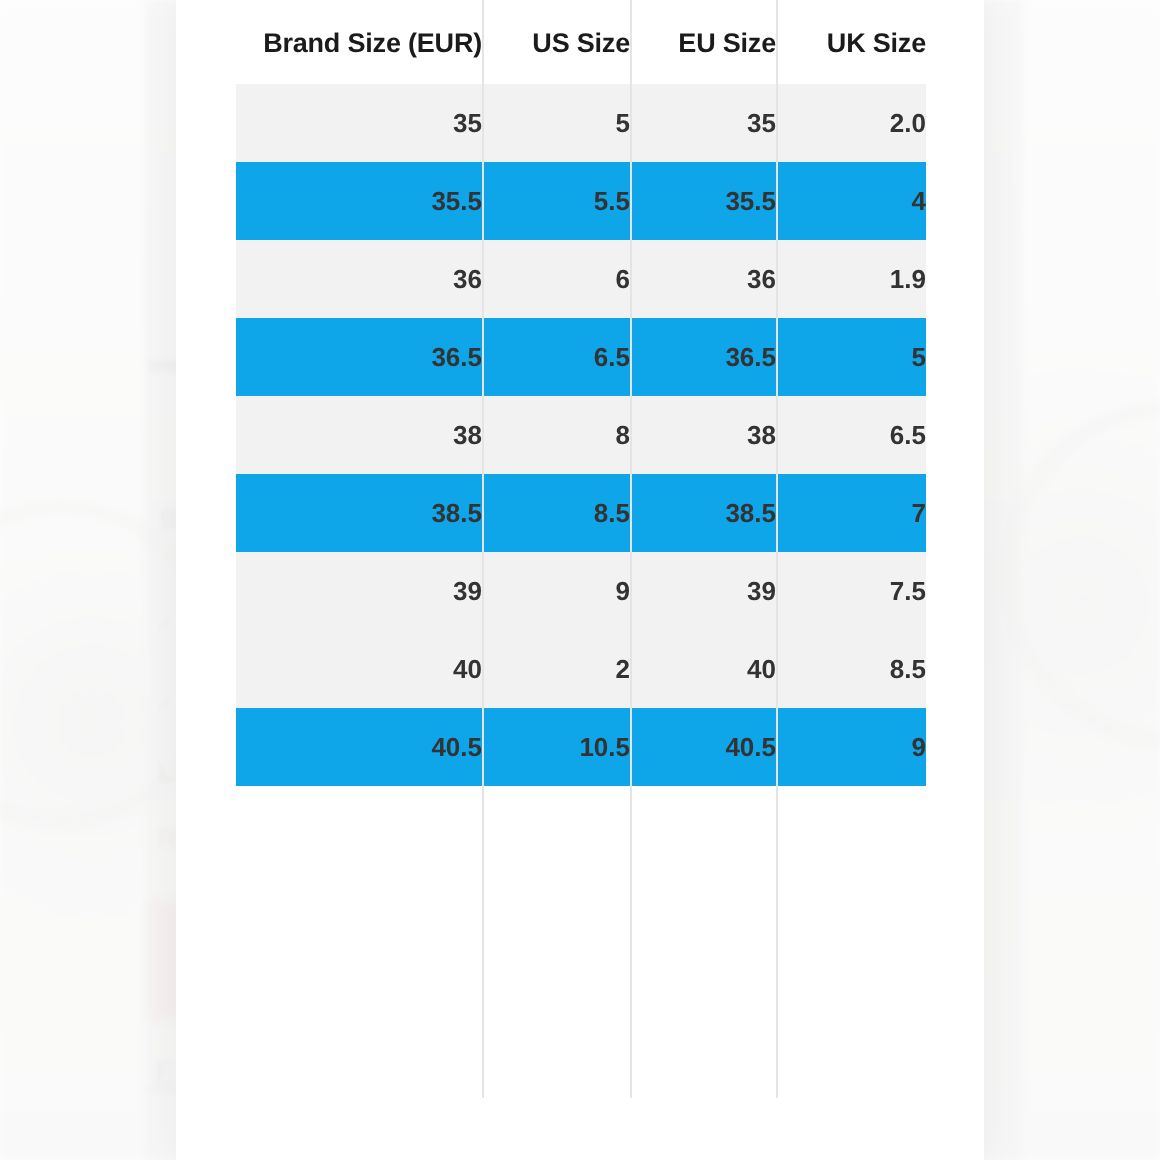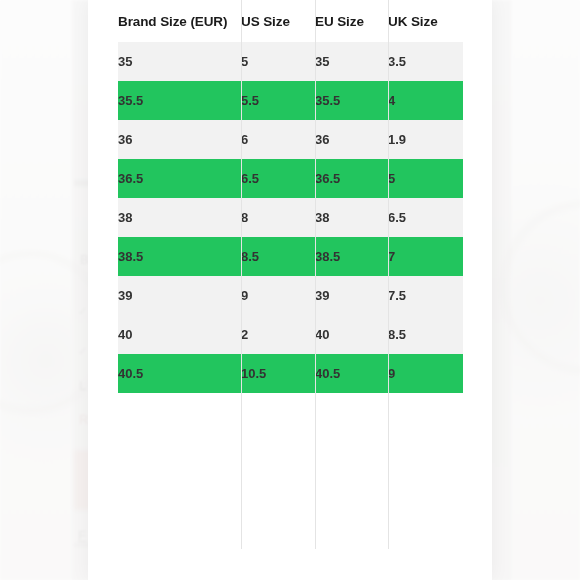--- a/index.html
+++ b/index.html
@@ -99,21 +99,21 @@
   }
 
   table.size-table {
     width: 345px;
     border-collapse: collapse;
     table-layout: fixed;
   }
 
   table.size-table th,
   table.size-table td {
-    text-align: left;
+    text-align: right;
     font-family: "Liberation Sans", sans-serif;
     color: #212121;
     padding: 0;
     border: 0;
   }
 
   table.size-table th {
     height: 42px;
     font-size: 13.5px;
     font-weight: bold;
@@ -130,21 +130,21 @@
     vertical-align: middle;
   }
 
   
   col.c0 { width: 123px; }
   col.c1 { width: 74px; }
   col.c2 { width: 73px; }
   col.c3 { width: 75px; }
 
   tbody tr.shade td { background: #f2f2f2; }
-  tbody tr.plain td { background: #22c55e; }
+  tbody tr.plain td { background: #0ea5e9; }
 
   .divider {
     position: absolute;
     top: 0;
     width: 1px;
     background: #e4e4e4;
   }
 </style>
 </head>
 <body>
@@ -187,21 +187,21 @@
             <th>US Size</th>
             <th>EU Size</th>
             <th>UK Size</th>
           </tr>
         </thead>
         <tbody id="tbody">
             <tr class="shade">
               <td>35</td>
               <td>5</td>
               <td>35</td>
-              <td>3.5</td>
+              <td>2.0</td>
             </tr>
             <tr class="plain">
               <td>35.5</td>
               <td>5.5</td>
               <td>35.5</td>
               <td>4</td>
             </tr>
             <tr class="shade">
               <td>36</td>
               <td>6</td>

